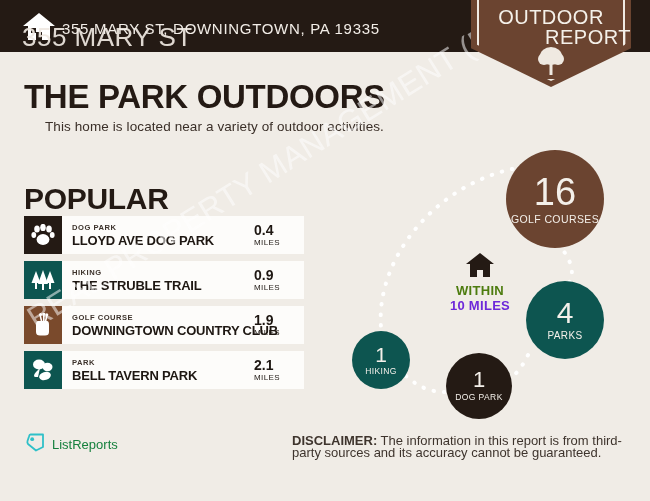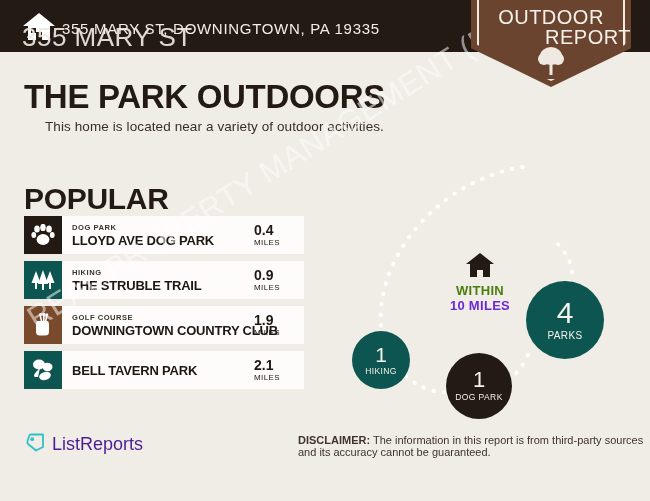--- a/index.html
+++ b/index.html
@@ -121,24 +121,24 @@
     font-family: "Liberation Serif", serif; font-size: 18px; color: #ffffff; opacity: 0.55;
     white-space: nowrap; z-index: 4; letter-spacing: 0.3px;
   }
 
   
   .footer {
     position: absolute; left: 0; bottom: 0; width: 650px; height: 46px;
     background: #f0ece6; z-index: 7;
   }
   .footer-logo { position: absolute; left: 26px; top: 12px; display: flex; align-items: center; gap: 7px; }
-  .footer-logo-text { font-size: 18px; color: #4c1d95; }
+  .footer-logo-text { font-size: 13px; color: #15803d; }
   .disclaimer {
-    position: absolute; left: 298px; top: 14px; width: 350px;
-    font-size: 11px; color: #3e342d; line-height: 11.5px;
+    position: absolute; left: 292px; top: 14px; width: 350px;
+    font-size: 13px; color: #3e342d; line-height: 11.5px;
   }
   .disclaimer b { font-weight: bold; }
 </style>
 </head>
 <body>
 
 <div id="page">
 
   <div class="header">
     <span class="hdr-home-icon">
@@ -239,20 +239,21 @@
     <div class="row">
       <div class="row-icon" style="background:#0d5550">
         <svg width="26" height="22" viewBox="0 0 26 22">
           <ellipse cx="9" cy="5.5" rx="6" ry="5" fill="#fff"></ellipse>
           <ellipse cx="17.5" cy="8" rx="5" ry="4.2" fill="#fff"></ellipse>
           <path d="M10 9 L8 18 L5.5 18 Q4 18 4 16.5 Q4 15 6 13 Z" fill="#fff"></path>
           <ellipse cx="15" cy="17" rx="6" ry="4" fill="#fff" transform="rotate(-18 15 17)"></ellipse>
         </svg>
       </div>
       <div class="row-text">
+        <div class="row-cat">PARK</div>
         <div class="row-name">BELL TAVERN PARK</div>
       </div>
       <div class="row-dist">
         <div class="row-num">2.1</div>
         <div class="row-unit">MILES</div>
       </div>
     </div>
 
   </div>
 
@@ -267,20 +268,24 @@
     <div class="center-node">
       <span>
         <svg width="30" height="26" viewBox="0 0 30 26">
           <path d="M15 1 L29 12 L25 12 L25 25 L18 25 L18 18 L12 18 L12 25 L5 25 L5 12 L1 12 Z" fill="#241a14"></path>
         </svg>
       </span>
       <div class="center-l1">WITHIN</div>
       <div class="center-l2">10 MILES</div>
     </div>
 
+    <div class="circ c-golf">
+      <div class="n">16</div>
+      <div class="lbl">GOLF COURSES</div>
+    </div>
 
     <div class="circ c-parks">
       <div class="n">4</div>
       <div class="lbl">PARKS</div>
     </div>
 
     <div class="circ c-hike">
       <div class="n">1</div>
       <div class="lbl">HIKING</div>
     </div>

